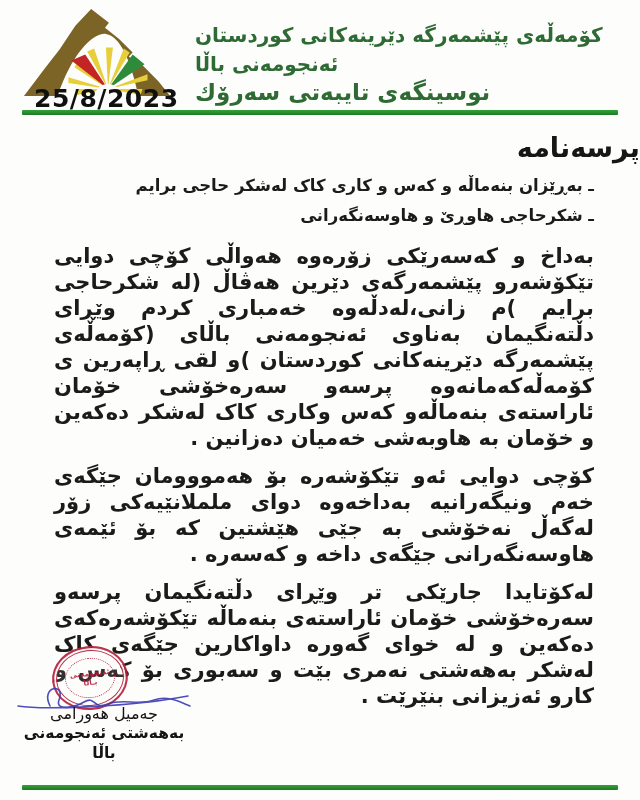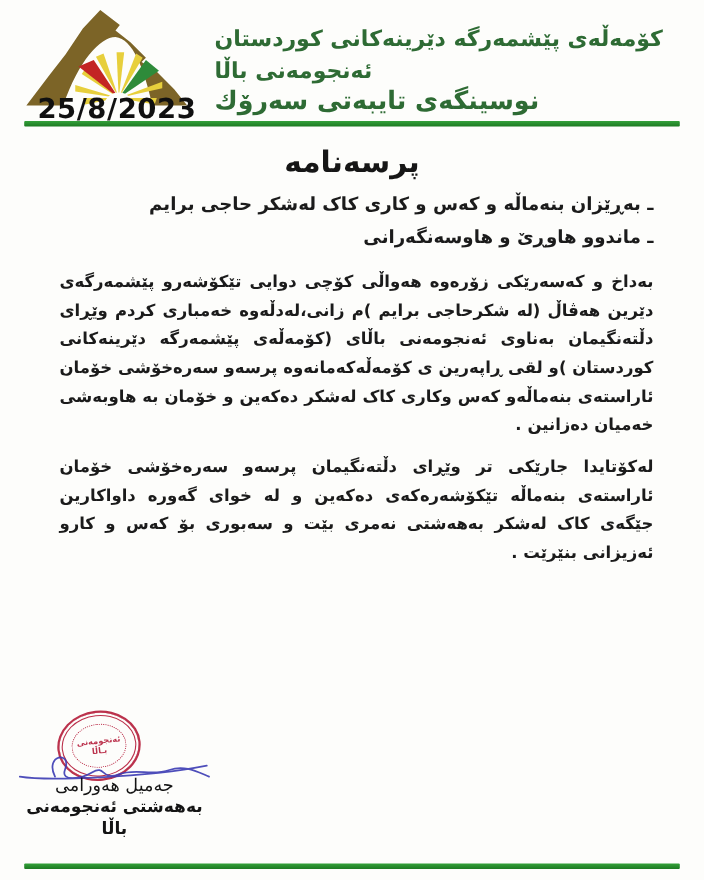--- a/index.html
+++ b/index.html
@@ -26,35 +26,35 @@
   .org-office{font-size:23px;line-height:28px;}
   .rule{
     position:absolute;left:22px;right:22px;height:5px;
     background:linear-gradient(#34a13a,#1d7a22);
     border-radius:1px;
   }
   .rule-top{top:110px;}
   .rule-bottom{bottom:10px;}
   
   .letter-title{
-    margin:14px 0 8px;text-align:center;
+    margin:14px 0 8px;text-align:right;
     font-size:27px;font-weight:bold;color:#161616;direction:rtl;
   }
   
   .letter-body{
     direction:rtl;padding:0 46px 0 54px;
   }
   .greeting{
     margin:0;padding:0;
     font-size:16.5px;font-weight:bold;line-height:30px;color:#1b1b1b;
   }
   .greetings{margin-bottom:12px;}
   .para{
     margin:0 0 12px;text-align:justify;text-justify:inter-word;
-    font-size:15px;font-weight:bold;line-height:26px;color:#1b1b1b;
+    font-size:21px;font-weight:bold;line-height:26px;color:#1b1b1b;
   }
   
   .sign-block{
     position:absolute;left:16px;top:644px;width:176px;height:110px;
     text-align:center;
   }
   .stamp{
     position:absolute;top:2px;left:36px;width:72px;height:60px;
     border:2px solid #b6213e;border-radius:50%;
     box-shadow:inset 0 0 0 2px #fdfdfb, inset 0 0 0 3px #b6213e;
@@ -118,23 +118,24 @@
     </div>
   </div>
 
   <div class="rule rule-top"></div>
 
   <h1 class="letter-title">پرسەنامە</h1>
 
   <div class="letter-body">
     <div class="greetings">
       <p class="greeting">ـ بەڕێزان بنەماڵە و کەس و کاری کاک لەشکر حاجی برایم</p>
-      <p class="greeting">ـ ماندوو هاوڕێ و هاوسەنگەرانی</p>
+      <p class="greeting">ـ شکرحاجی هاوڕێ و هاوسەنگەرانی</p>
     </div>
     <p class="para">بەداخ و کەسەرێکی زۆرەوە هەواڵی کۆچی دوایی تێکۆشەرو پێشمەرگەی دێرین هەڤاڵ (لە شکرحاجی برایم )م زانی،لەدڵەوە خەمباری کردم وێڕای دڵتەنگیمان بەناوی ئەنجومەنی باڵای (کۆمەڵەی پێشمەرگە دێرینەکانی کوردستان )و لقی ڕاپەرین ی کۆمەڵەکەمانەوە پرسەو سەرەخۆشی خۆمان ئاراستەی بنەماڵەو کەس وکاری کاک لەشکر دەکەین و خۆمان بە هاوبەشی خەمیان دەزانین .</p>
+    <p class="para">کۆچی دوایی ئەو تێکۆشەرە بۆ هەمووومان جێگەی خەم ونیگەرانیە بەداخەوە دوای ململانێیەکی زۆر لەگەڵ نەخۆشی  بە جێی هێشتین کە بۆ ئێمەی هاوسەنگەرانی جێگەی داخە و کەسەرە .</p>
     <p class="para">لەکۆتایدا جارێکی تر وێڕای دڵتەنگیمان پرسەو سەرەخۆشی خۆمان ئاراستەی بنەماڵە تێکۆشەرەکەی دەکەین و لە خوای گەورە داواکارین  جێگەی کاک لەشکر بەهەشتی نەمری بێت و سەبوری بۆ کەس و کارو ئەزیزانی بنێرێت .</p>
   </div>
 
   <div class="sign-block">
     <div class="stamp">
       <div class="stamp-inner">
         <span>ئەنجومەنی</span>
         <span>بـاڵا</span>
       </div>
     </div>

